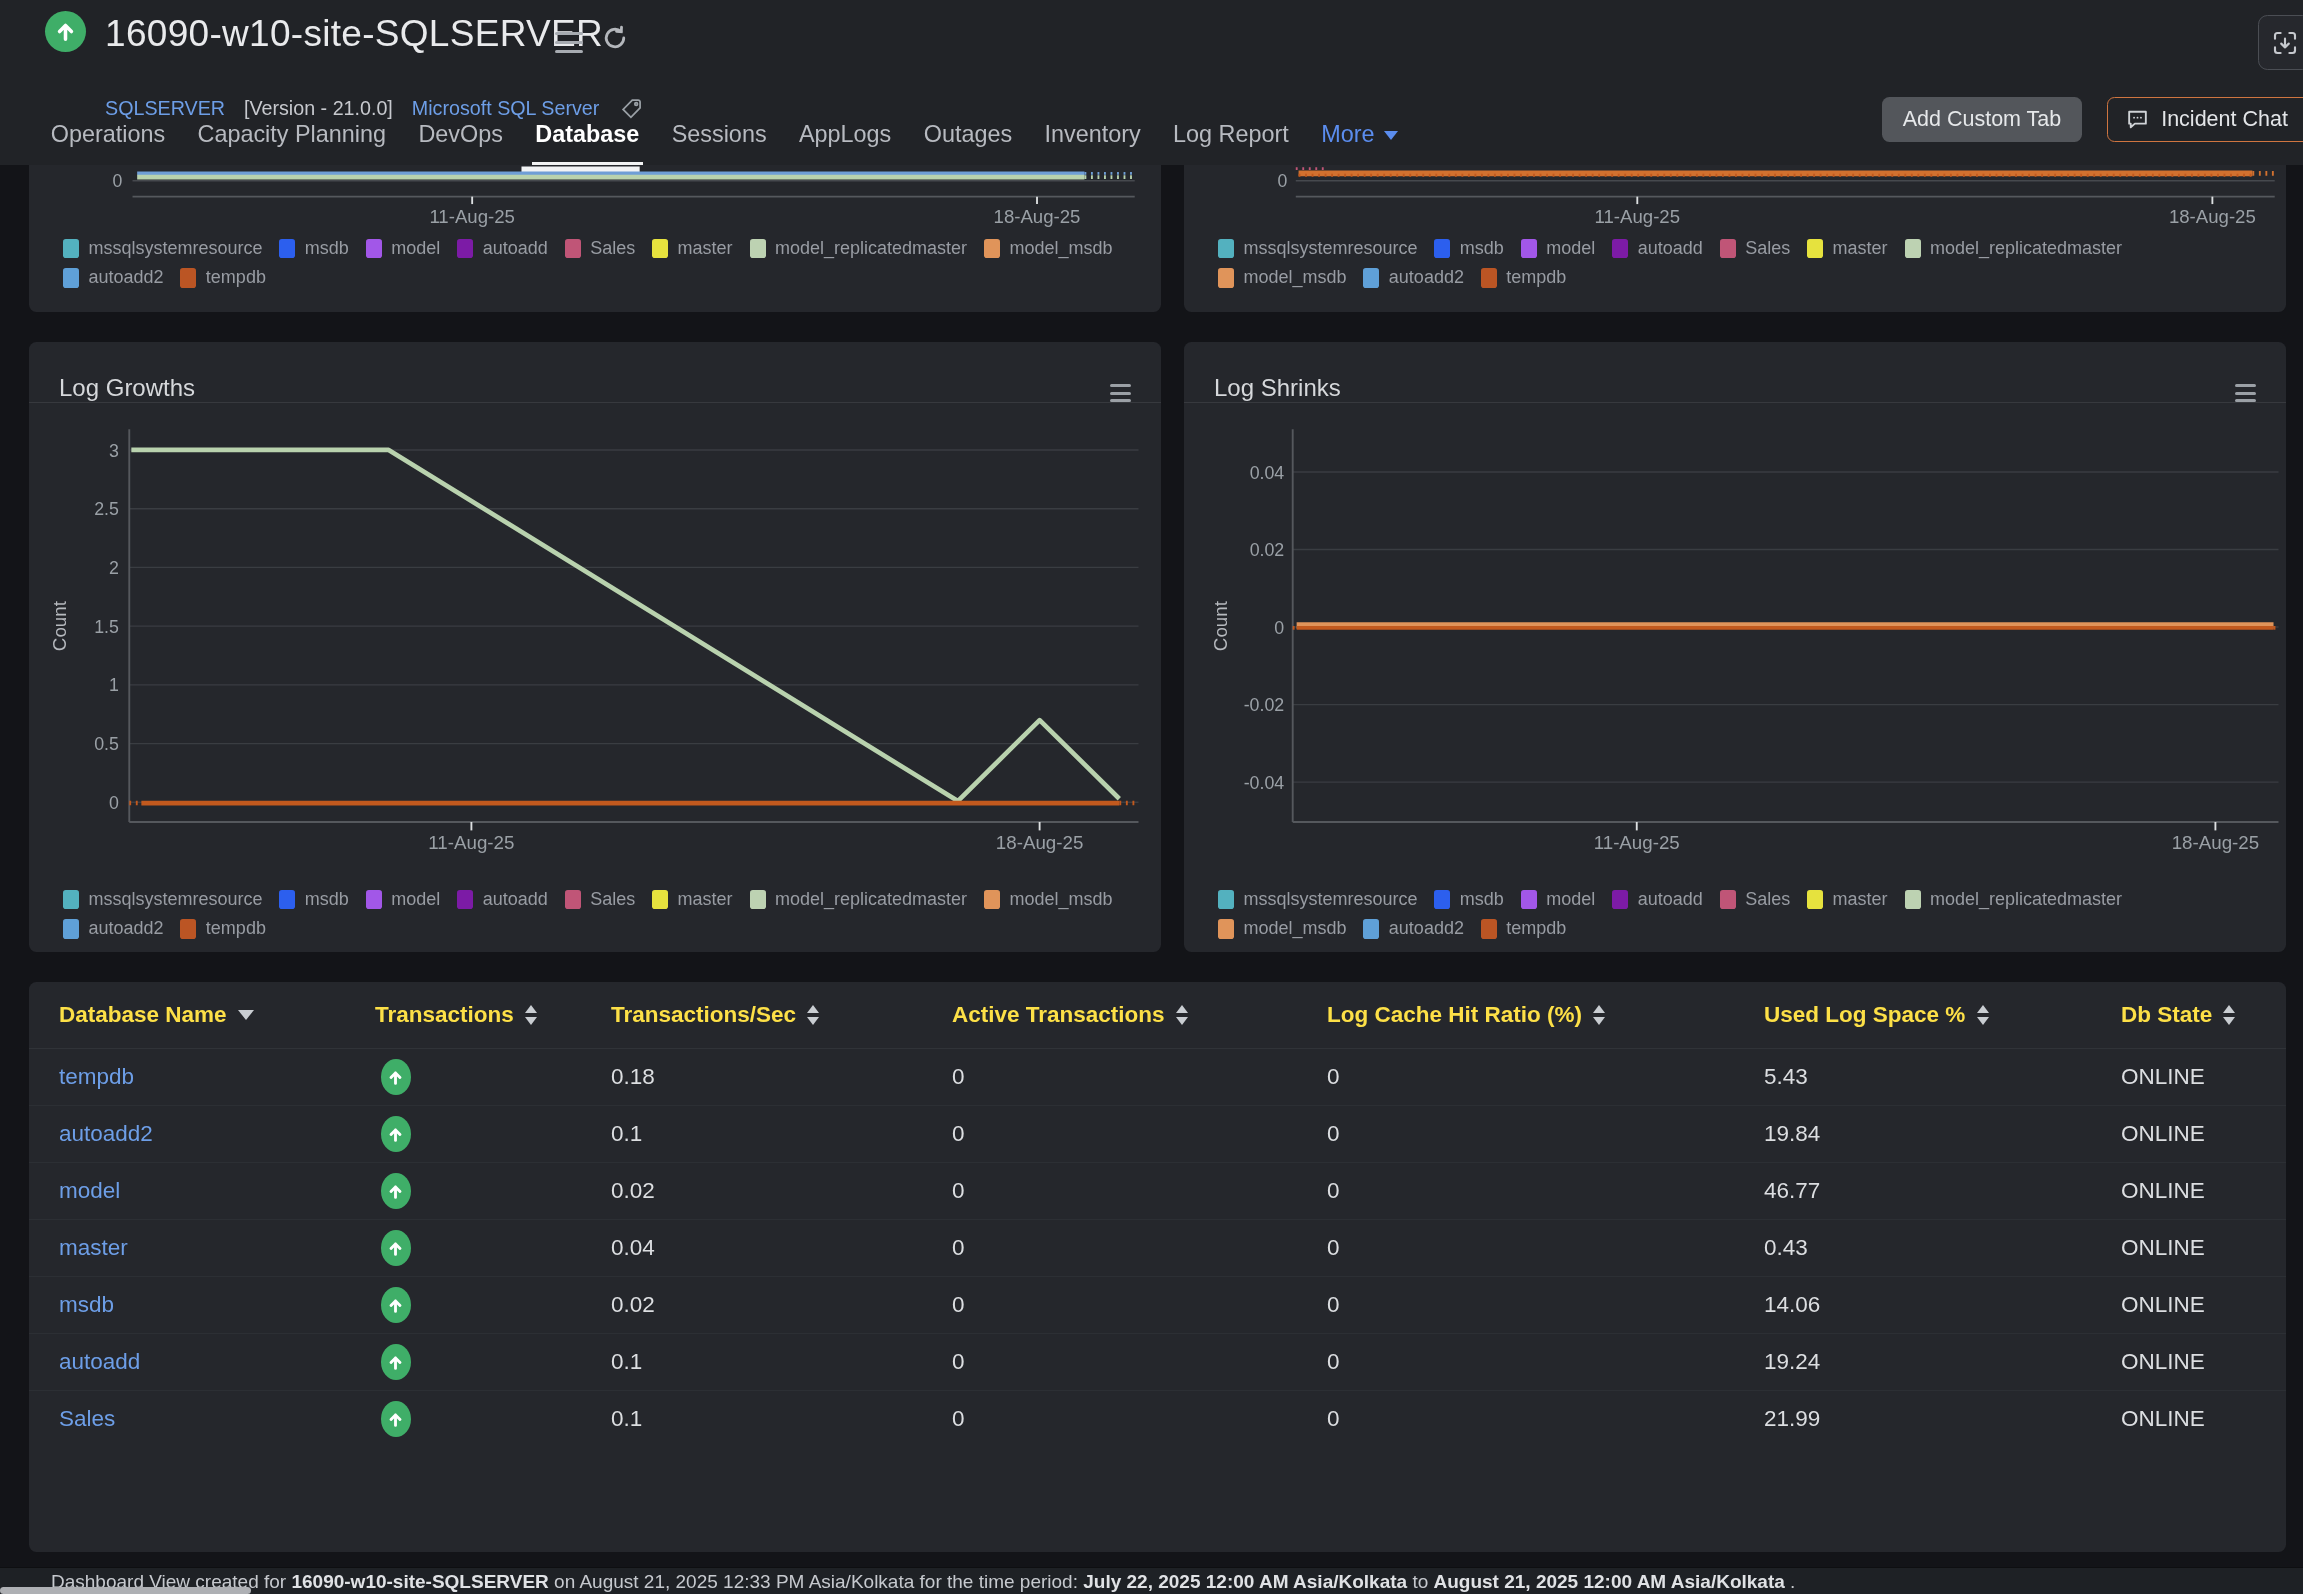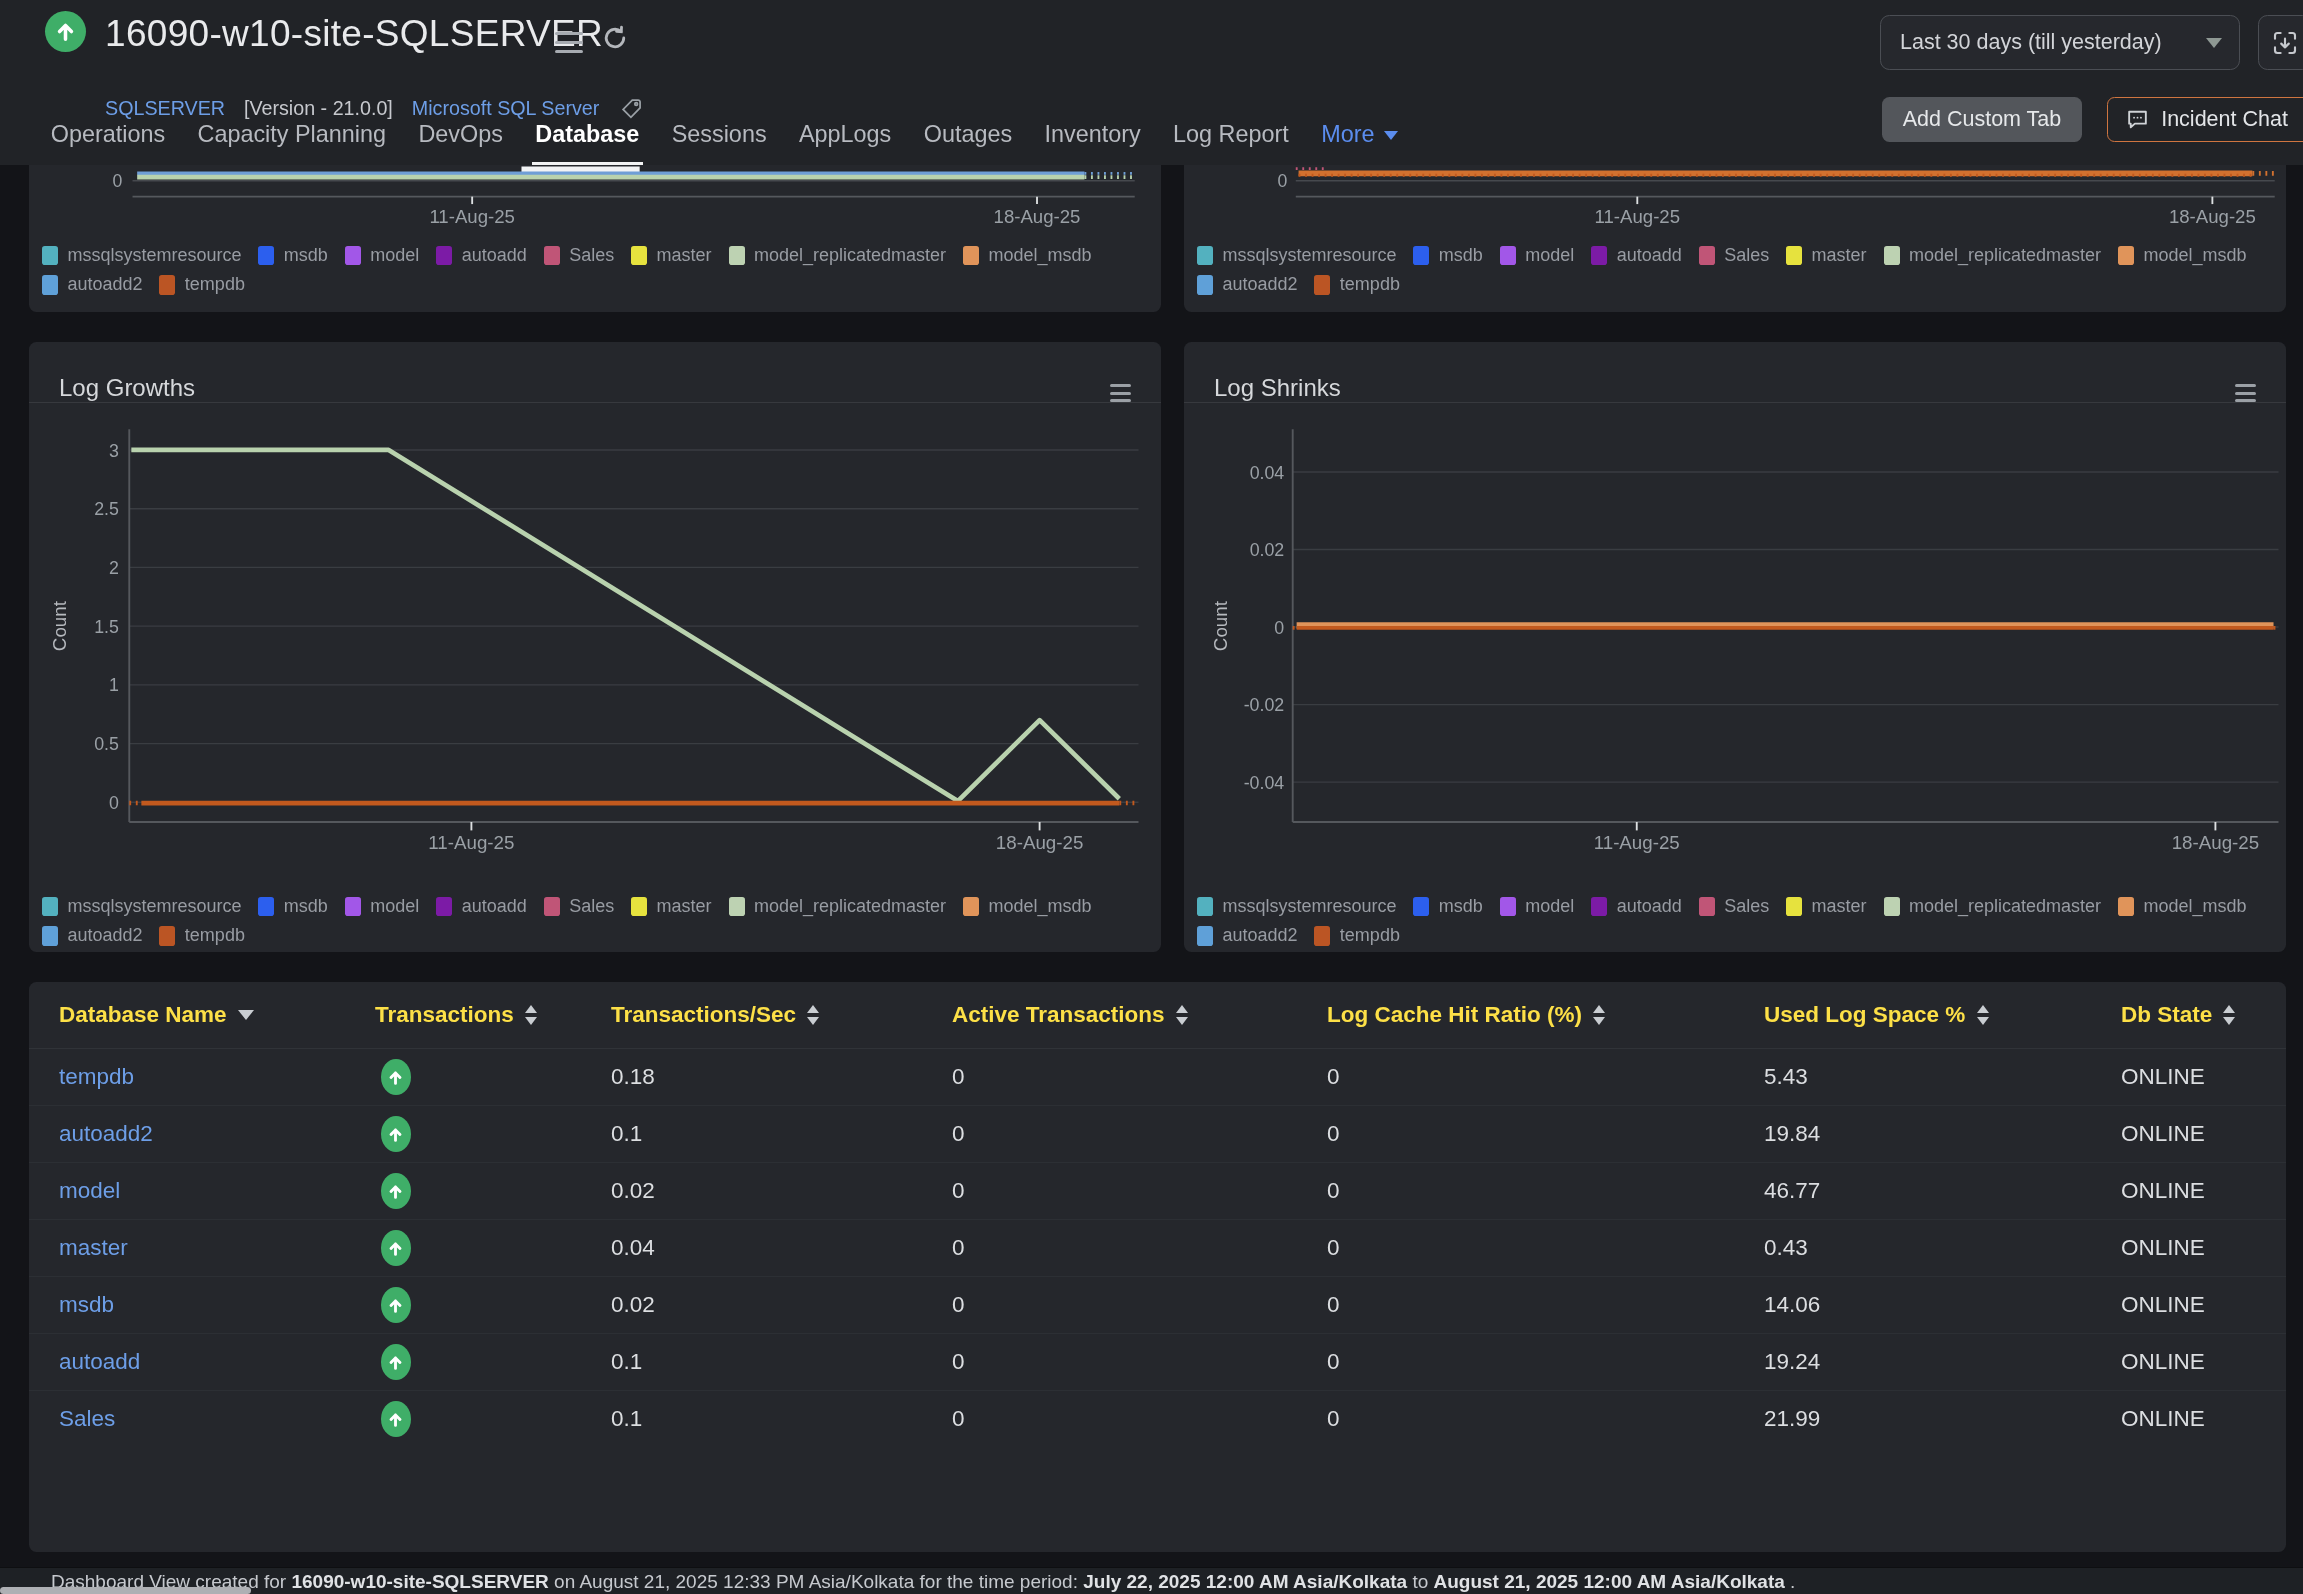--- a/index.html
+++ b/index.html
@@ -46,21 +46,21 @@
   #card-growths{left:29px;top:342px;width:1132px;height:610px;}
   #card-shrinks{left:1184px;top:342px;width:1102px;height:610px;}
   #card-table{left:29px;top:982px;width:2257px;height:570px;}
 
   .card-head{height:60px;border-bottom:1.9px solid #37393e;display:flex;align-items:flex-end;
         justify-content:space-between;padding:0 30px;}
   .card-title{font-size:24px;color:#d6d8db;}
   .menu-icon{width:20.6px;display:flex;flex-direction:column;gap:4.7px;cursor:pointer;}
   .menu-icon i{height:2.8px;background:#9ba0a6;border-radius:1.9px;}
 
-  .legend{padding:0 13px;display:flex;flex-wrap:wrap;column-gap:17px;row-gap:8.4px;margin-top:13px;}
+  .legend{padding:0 34px;display:flex;flex-wrap:wrap;column-gap:17px;row-gap:8.4px;margin-top:6px;}
   .legend-item{display:flex;align-items:center;gap:9.4px;font-size:18px;color:#989ca3;cursor:pointer;}
   .swatch{width:16px;height:19.7px;border-radius:2.8px;flex:none;}
   .swatch.hatch{background-image:repeating-linear-gradient(45deg,rgba(255,255,255,.28) 0 1.9px,transparent 1.9px 4.7px);}
 
   
   #table-title-head{height:49px;border-bottom:1.9px solid #37393e;display:flex;align-items:center;padding:0 30px;}
   .tgrid{display:grid;grid-template-columns:316px 236px 341px 375px 437px 357px 1fr;align-items:center;padding-left:30px;}
   .thead{height:66px;border-bottom:0.9px solid #303338;font-weight:700;font-size:22.5px;color:#fde047;}
   .thcell{display:flex;align-items:center;gap:11.2px;cursor:pointer;}
   .trow{height:56px;border-bottom:0.9px solid #2c2f34;font-size:22.5px;color:#dcdee1;}
@@ -111,24 +111,20 @@
       <span class="version">[Version - 21.0.0]</span>
       <a class="link">Microsoft SQL Server</a>
       <span class="tag-icon">
         <svg viewBox="0 0 24 24" width="23.4" height="23.4" fill="none" stroke="#9aa0a6" stroke-width="1.8">
           <path d="M12.6 3.2h6a2 2 0 0 1 2 2v6l-9.4 9.6-8-8 9.4-9.6z"></path>
             <circle cx="16.6" cy="7.2" r="1.4"></circle>
           </svg>
       </span>
     </div>
 
-    <button class="range-btn">
-      <span>Last 30 days (till yesterday)</span>
-      <span class="caret-down"></span>
-    </button>
     <button class="export-btn">
       <svg viewBox="0 0 24 24" width="30" height="30" fill="none" stroke="#c6c9ce" stroke-width="1.7" stroke-linecap="round">
         <path d="M8.5 4H6a2 2 0 0 0-2 2v2.5M15.5 4H18a2 2 0 0 1 2 2v2.5M4 15.5V18a2 2 0 0 0 2 2h2.5M20 15.5V18a2 2 0 0 1-2 2h-2.5"></path>
         <path d="M12 8.5v7M12 15.5l-3-3M12 15.5l3-3"></path>
         </svg>
     </button>
     <button class="addtab-btn">Add Custom Tab</button>
     <button class="chat-btn">
       <svg viewBox="0 0 24 24" width="25" height="25" fill="none" stroke="#d0d3d7" stroke-width="1.8">
         <path d="M4 4.5h16v11.5H9.5L5.5 19.5V16H4z" stroke-linejoin="round"></path>

